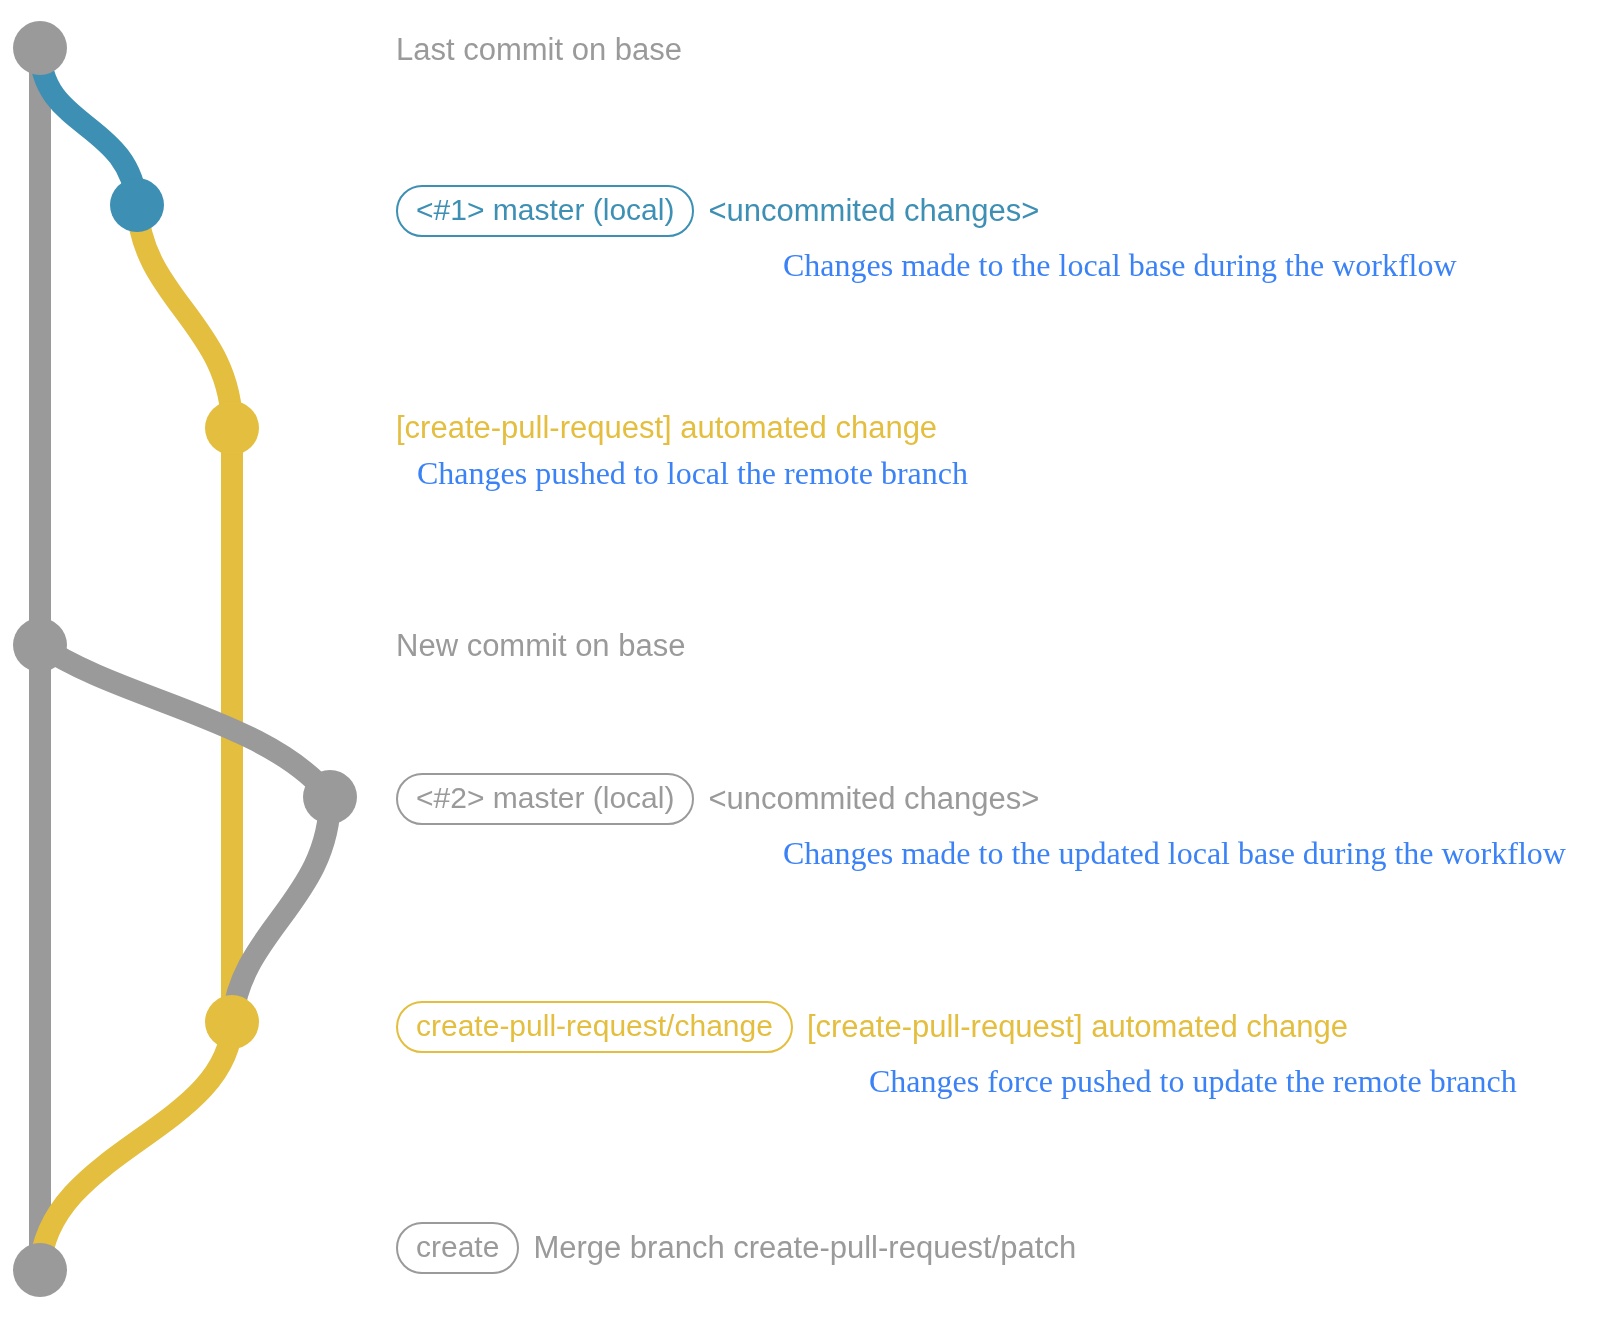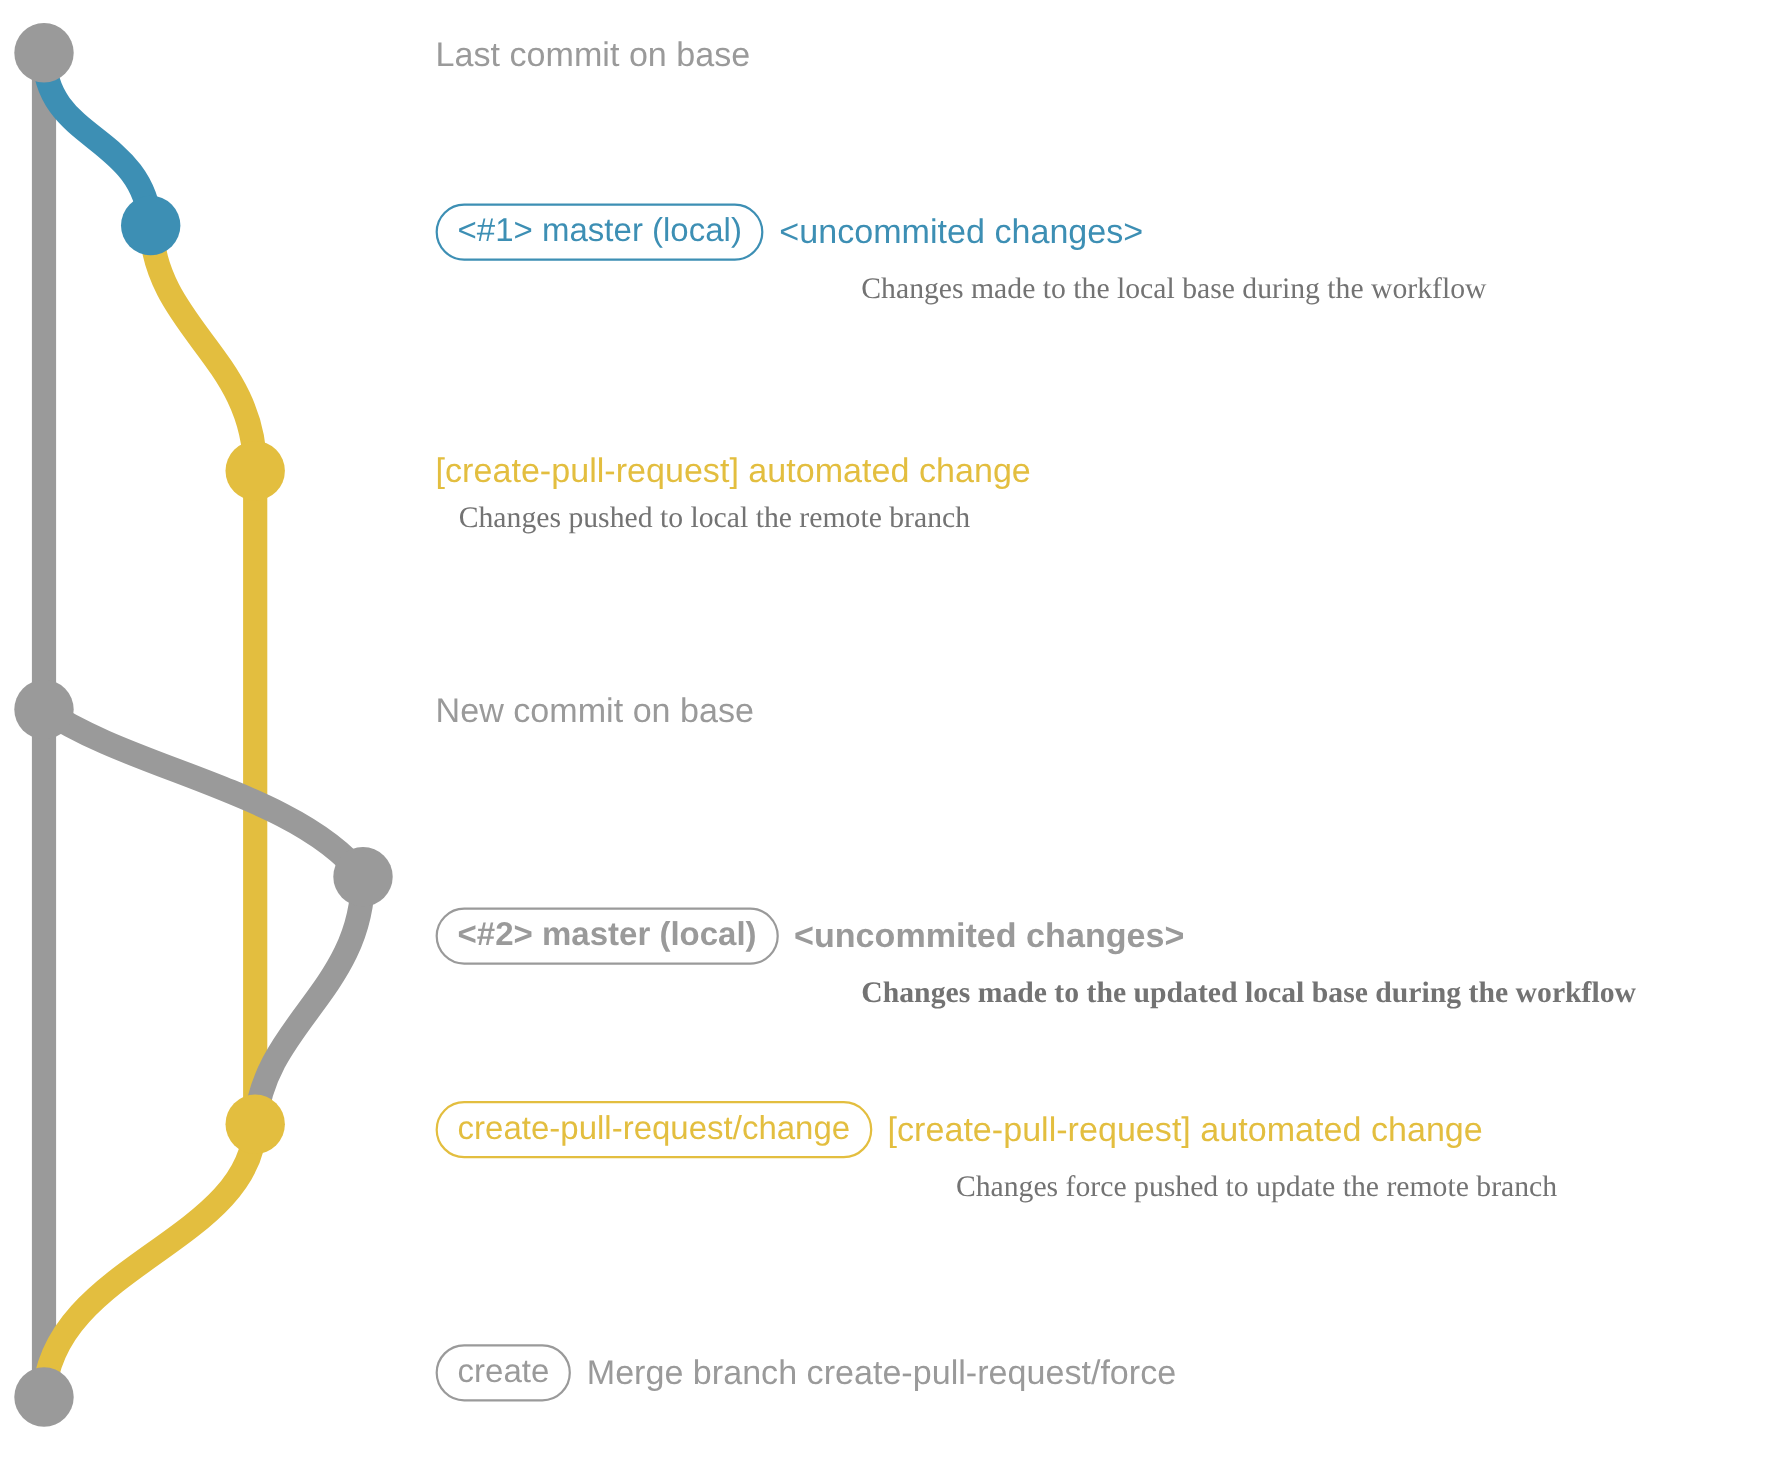--- a/index.html
+++ b/index.html
@@ -62,22 +62,22 @@
     font-size: 31px;
     line-height: 1.1;
     white-space: nowrap;
   }
   .headline.gray { color: #9a9a9a; }
   .headline.blue { color: #3d8fb4; }
   .headline.gold { color: #e3be3f; }
 
   .subtext {
     font-family: "Liberation Serif", serif;
-    font-size: 27px;
-    color: #737373;
+    font-size: 32px;
+    color: #3b82f6;
     white-space: nowrap;
     margin-top: 10px;
     display: block;
   }
 </style>
 </head>
 <body>
 
 <svg id="graph-canvas" viewBox="0 0 400 1344" width="400" height="1344" xmlns="http://www.w3.org/2000/svg">
 
@@ -125,36 +125,36 @@
     </div>
     <span class="subtext" style="margin-left:21px;">Changes pushed to local the remote branch</span>
   </div>
 
   <div class="row" style="top:629px;">
     <div class="row-head">
       <span class="headline gray">New commit on base</span>
     </div>
   </div>
 
-  <div class="row" style="top:825px;font-weight:bold;">
+  <div class="row" style="top:773px;">
     <div class="row-head">
       <span class="pill gray">&lt;#2&gt; master (local)</span>
       <span class="headline gray">&lt;uncommited changes&gt;</span>
     </div>
     <span class="subtext" style="margin-left:387px;">Changes made to the updated local base during the workflow</span>
   </div>
 
   <div class="row" style="top:1001px;">
     <div class="row-head">
       <span class="pill gold">create-pull-request/change</span>
       <span class="headline gold">[create-pull-request] automated change</span>
     </div>
     <span class="subtext" style="margin-left:473px;">Changes force pushed to update the remote branch</span>
   </div>
 
   <div class="row" style="top:1222px;">
     <div class="row-head">
       <span class="pill gray">create</span>
-      <span class="headline gray">Merge branch create-pull-request/force</span>
+      <span class="headline gray">Merge branch create-pull-request/patch</span>
     </div>
   </div>
 
 </div>
 
 </body></html>

